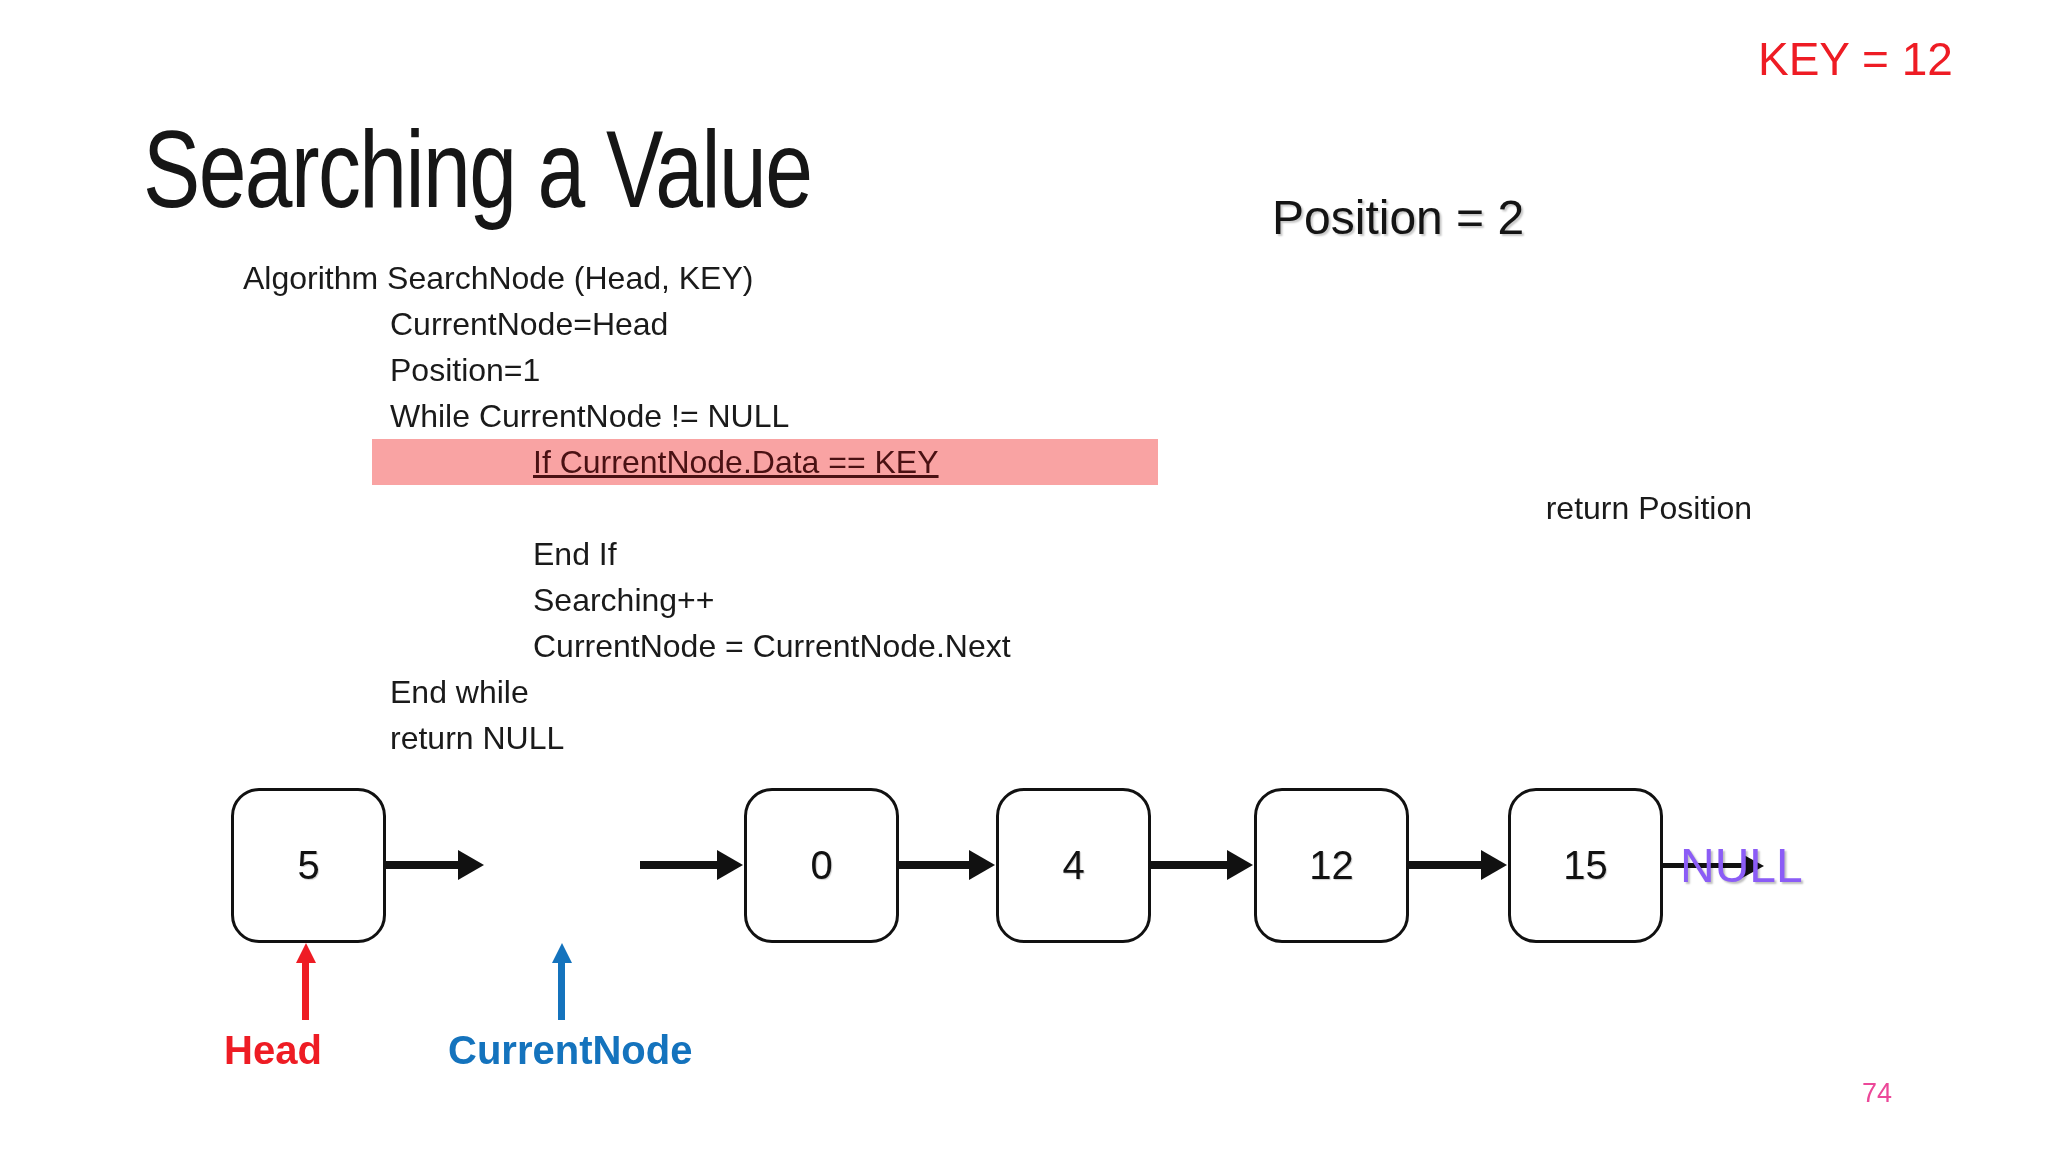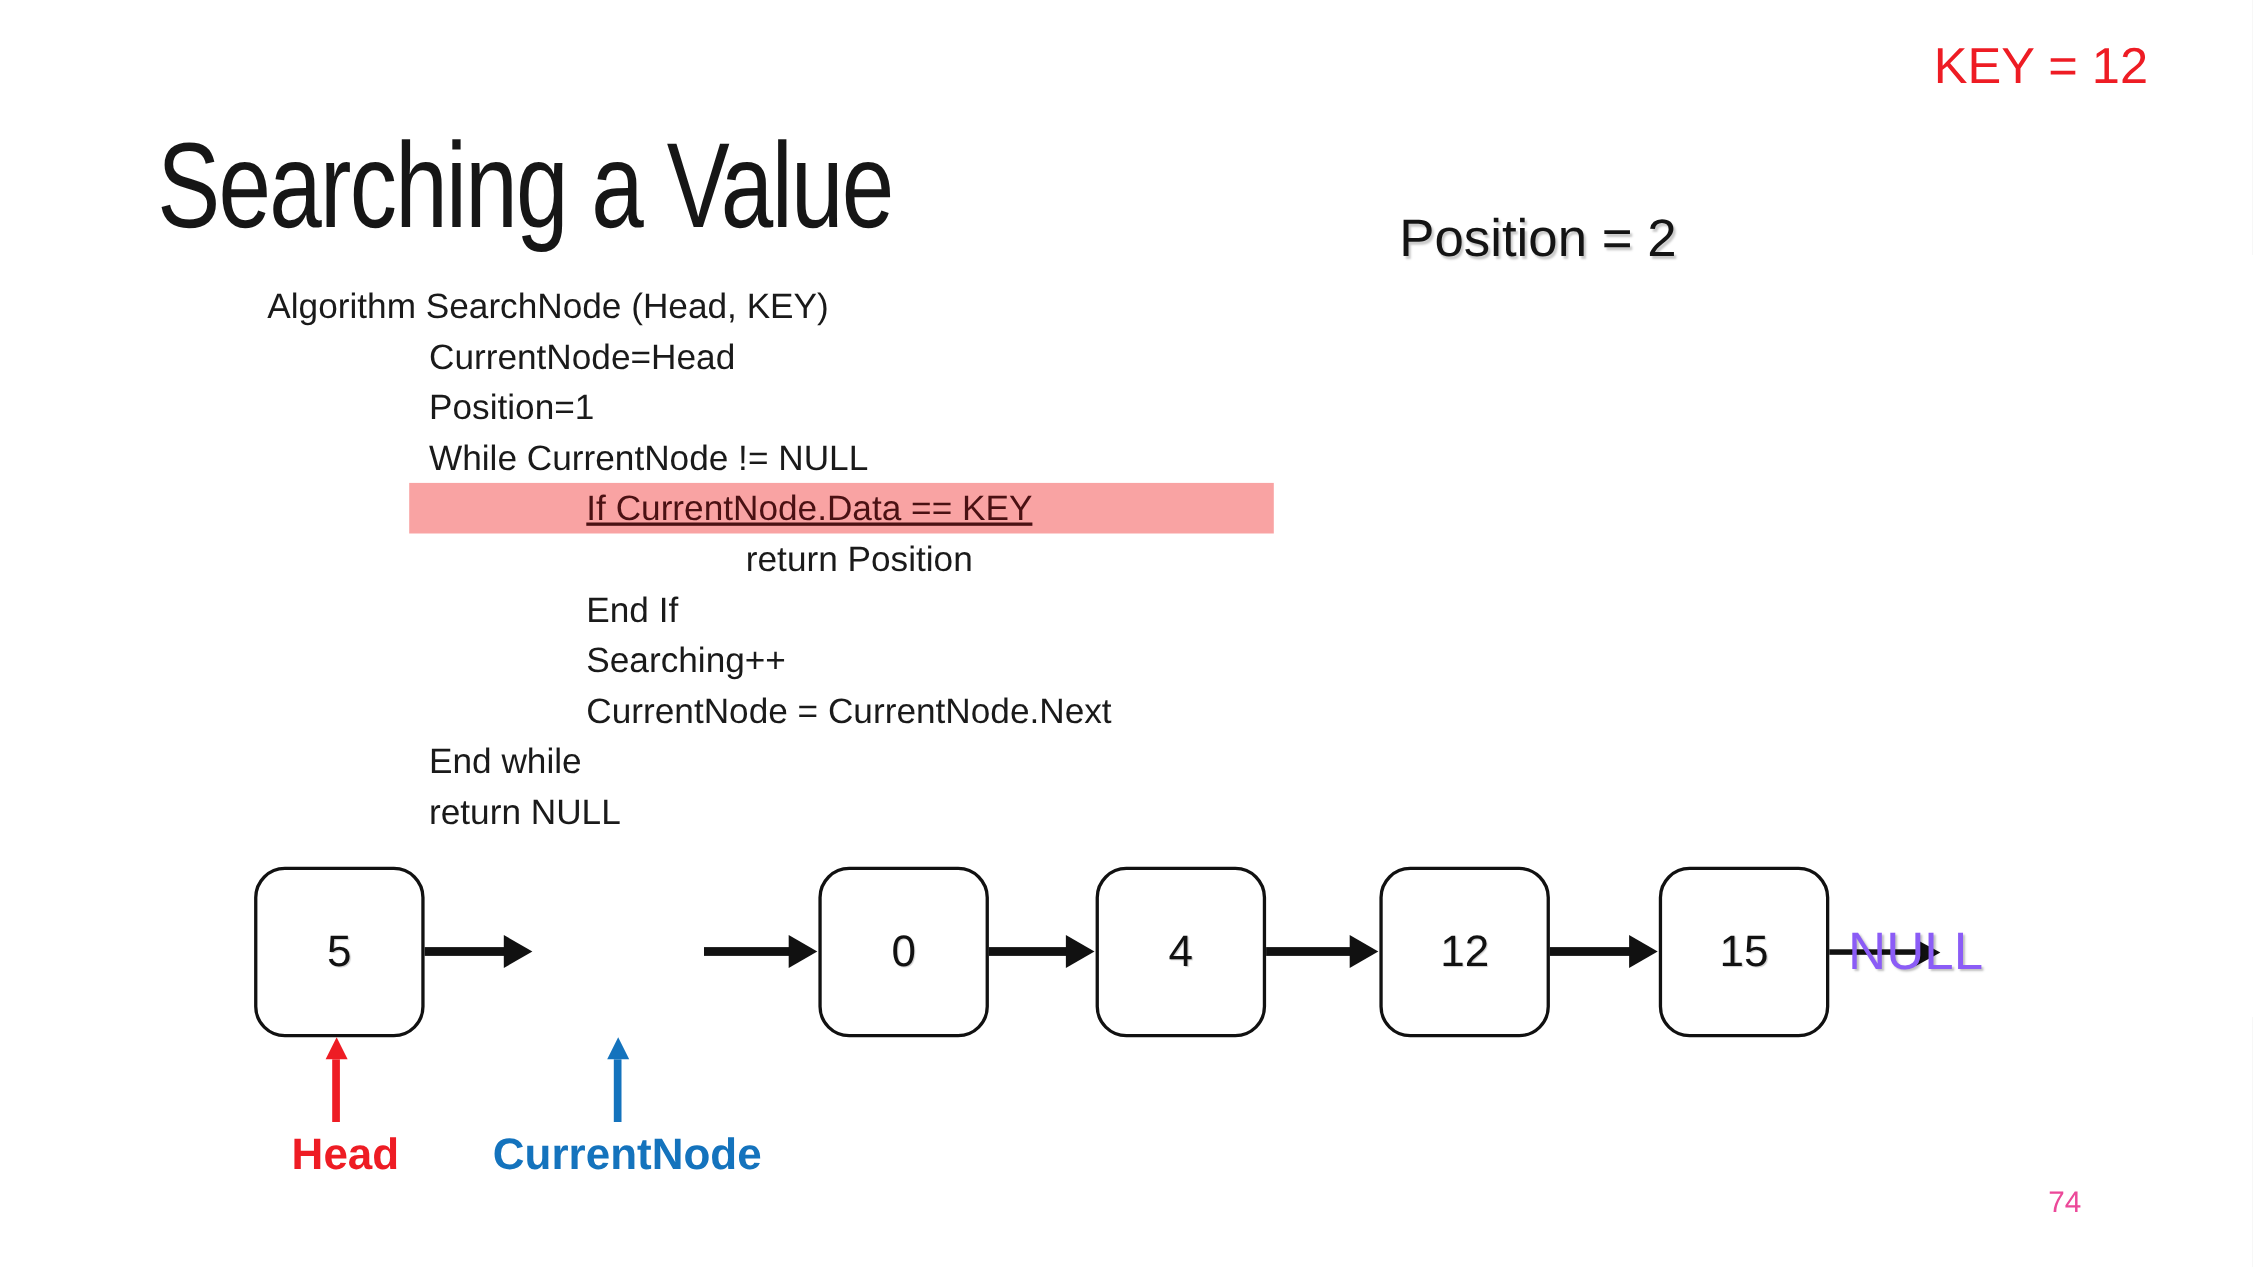--- a/index.html
+++ b/index.html
@@ -28,21 +28,21 @@
     position:absolute;left:1272px;top:190px;
     font-size:48px;color:#141414;white-space:nowrap;
     text-shadow:2px 2px 2px rgba(0,0,0,0.22);
   }
   
   .code{position:absolute;left:0;top:255px;width:1752px;font-size:32px;color:#1a1a1a;}
   .cl{height:46px;line-height:46px;white-space:pre;}
   .i0{padding-left:243px;}
   .i1{padding-left:390px;}
   .i2{padding-left:533px;}
-  .i3{padding-left:678px;}
+  .i3{padding-left:678px;text-align:right;}
   .cl.hl{position:relative;z-index:0;color:#4a1113;text-decoration:underline;}
   .cl.hl::before{
     content:"";position:absolute;z-index:-1;
     left:372px;width:786px;top:0;bottom:0;
     background:#f9a3a3;
   }
   
   .node{
     position:absolute;top:788px;width:155px;height:155px;
     border:3px solid #111;border-radius:28px;background:#fff;
@@ -79,21 +79,21 @@
     transform:translateX(-50%);
     border-bottom:20px solid currentColor;
     border-left:10px solid transparent;
     border-right:10px solid transparent;
   }
   .varrow.red{background:#ee1c24;color:#ee1c24;left:302px;}
   .varrow.blue{background:#1473bd;color:#1473bd;left:558px;}
   .pointer-label{
     position:absolute;top:1028px;font-size:40px;font-weight:bold;white-space:nowrap;
   }
-  .pointer-label.red{color:#ee1c24;left:244px;width:140px;text-align:center;}
+  .pointer-label.red{color:#ee1c24;left:224px;width:140px;text-align:left;}
   .pointer-label.blue{color:#1473bd;left:448px;text-align:center;}
   
   .page-number{
     position:absolute;left:1862px;top:1078px;
     font-size:27px;color:#ec4899;
   }
 </style>
 </head>
 <body>
 

